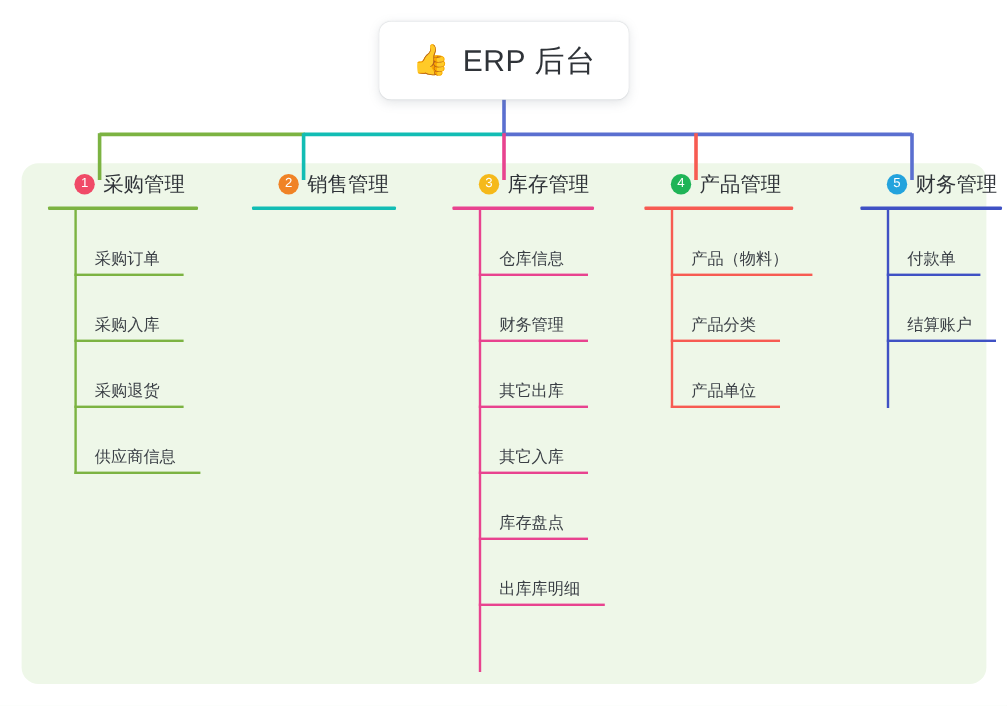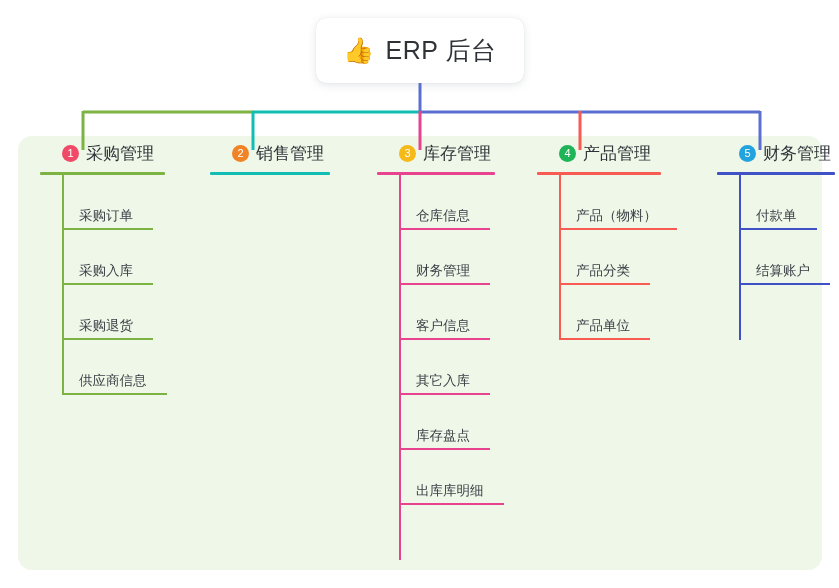--- a/index.html
+++ b/index.html
@@ -206,21 +206,21 @@
       <div class="spine" style="background: rgb(232, 67, 143); height: 385px;"></div>
       <div class="leaf">
         <span class="leaf-text">仓库信息</span>
         <span class="leaf-rule" style="background: rgb(232, 67, 143); width: 91px;"></span>
       </div>
       <div class="leaf">
         <span class="leaf-text">财务管理</span>
         <span class="leaf-rule" style="background: rgb(232, 67, 143); width: 91px;"></span>
       </div>
       <div class="leaf">
-        <span class="leaf-text">客户信息</span>
+        <span class="leaf-text">其它出库</span>
         <span class="leaf-rule" style="background: rgb(232, 67, 143); width: 91px;"></span>
       </div>
       <div class="leaf">
         <span class="leaf-text">其它入库</span>
         <span class="leaf-rule" style="background: rgb(232, 67, 143); width: 91px;"></span>
       </div>
       <div class="leaf">
         <span class="leaf-text">库存盘点</span>
         <span class="leaf-rule" style="background: rgb(232, 67, 143); width: 91px;"></span>
       </div>

